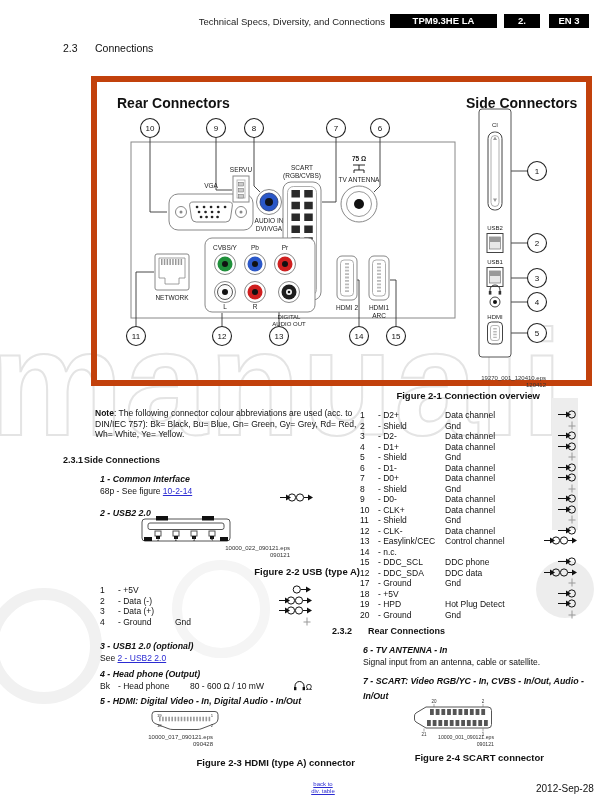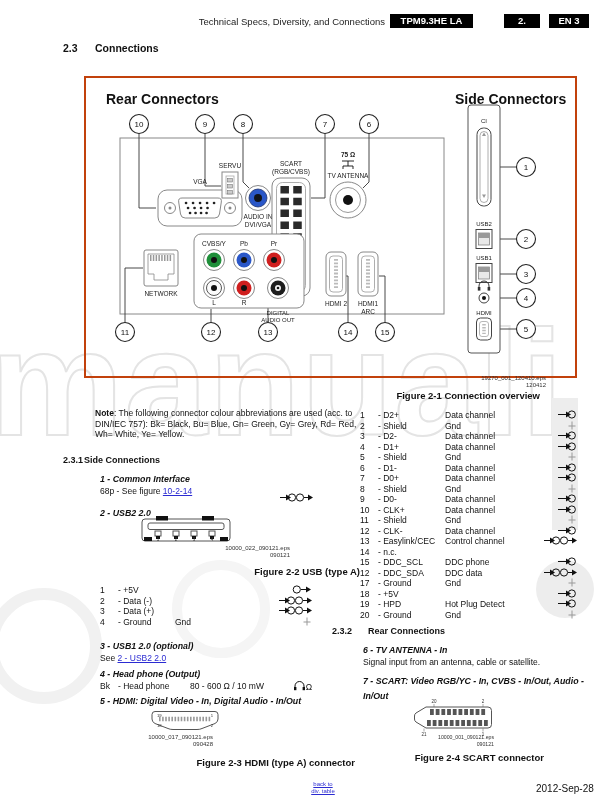--- a/index.html
+++ b/index.html
@@ -9,29 +9,29 @@
   .wm{position:absolute;z-index:0;pointer-events:none}
   #wm-text{left:-10px;top:298px;font-size:150px;line-height:170px;font-weight:bold;
            color:#fff;-webkit-text-stroke:2px #e4e4e4;letter-spacing:1px;white-space:nowrap}
   #wm-bar{left:552px;top:398px;width:26px;height:132px;background:#ededed}
   #wm-dot{left:536px;top:560px;width:58px;height:58px;border-radius:50%;background:#ededed}
   #wm-ring1{left:-14px;top:588px;width:92px;height:92px;border-radius:50%;border:12px solid #f1f1f1}
   #wm-ring2{left:172px;top:560px;width:78px;height:78px;border-radius:50%;border:10px solid #f5f5f5}
   .badge{background:var(--badge-bg,#000);color:var(--badge-fg,#fff);font-weight:bold;
          font-size:9.5px;text-align:center;height:14px;line-height:14px}
   .h-title{font-size:9.5px;text-align:right;color:#222}
-  .sec-num,.sec-title{font-weight:bold;font-size:10.5px}
+  .sec-num,.sec-title{font-weight:normal;font-size:10.5px}
   .sub-num,.sub-title{font-weight:bold;font-size:9px}
   .item-h{font-weight:bold;font-style:italic;font-size:8.8px;white-space:nowrap}
   .item-h.wrap{white-space:normal}
   .body-t{font-size:8.5px}
   .caption{font-weight:bold;font-size:9.5px;text-align:right}
   .eps{font-size:6px;line-height:7.2px;color:#333;text-align:right}
   .link{color:var(--link,#2b2bd2);text-decoration:underline;cursor:pointer}
-  #fig1{left:84px;top:76px;width:489px;height:298px;border:2px solid #c2410c;background:transparent}
+  #fig1{left:91px;top:76px;width:489px;height:298px;border:6px solid #c2410c;background:transparent}
   .pin-row{position:relative;height:10.5px;font-size:8.5px}
   .pin-no{position:absolute;left:0;top:0}
   .pin-name{position:absolute;left:18px;top:0;white-space:nowrap}
   .pin-desc{position:absolute;left:85px;top:0;white-space:nowrap}
   #usb-rows .pin-desc{left:75px}
   .pin-sym{position:absolute;right:0;top:0}
   .sym{vertical-align:-1px}
   .ohm{font-size:8.5px}
   .co{fill:#fff;stroke:#222;stroke-width:1.1}
   .cot{font-size:8px;fill:#111;text-anchor:middle}
@@ -46,21 +46,21 @@
 </head>
 <body>
 
 <div class="wm" id="wm-text">manuali</div>
 <div class="wm" id="wm-bar"></div>
 <div class="wm" id="wm-dot"></div>
 <div class="wm" id="wm-ring1"></div>
 <div class="wm" id="wm-ring2"></div>
 
 <div class="abs h-title" style="left:150px;top:16px;width:235px">Technical Specs, Diversity, and Connections</div>
-<div class="abs badge" style="left:390px;top:14px;width:83px">TPM9.3HE LA</div>
+<div class="abs badge" style="left:390px;top:14px;width:107px">TPM9.3HE LA</div>
 <div class="abs badge" style="left:504px;top:14px;width:36px">2.</div>
 <div class="abs badge" style="left:549px;top:14px;width:40px">EN 3</div>
 
 <div class="abs sec-num" style="left:63px;top:42px">2.3</div>
 <div class="abs sec-title" style="left:95px;top:42px">Connections</div>
 
 <div class="abs" id="fig1">
 <svg width="489" height="298" viewBox="0 0 489 298" font-family="Liberation Sans, sans-serif">
   <text x="20" y="26" class="figtitle">Rear Connectors</text>
   <text x="369" y="26" class="figtitle">Side Connectors</text>

